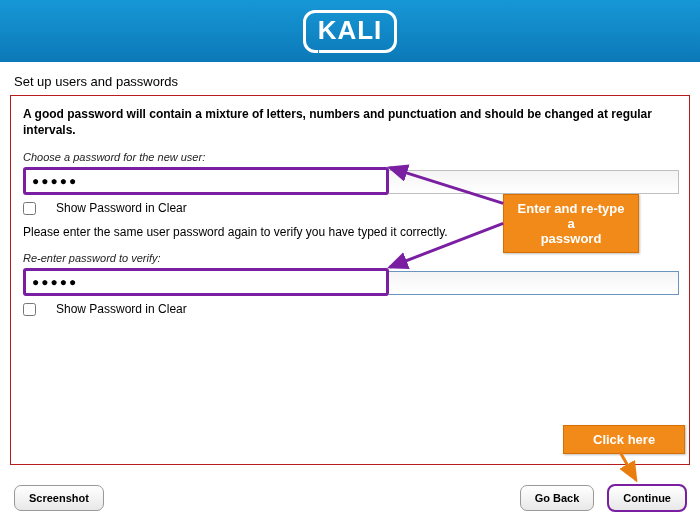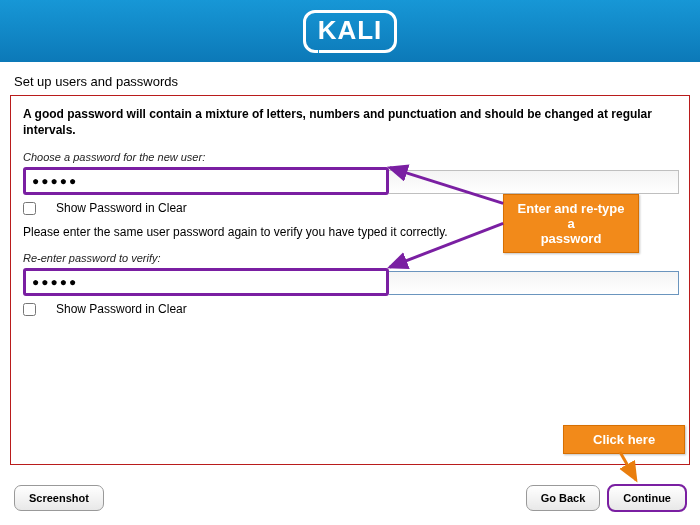--- a/index.html
+++ b/index.html
@@ -50,21 +50,21 @@
       color:#fff; text-align:center; font-weight:bold;
       box-shadow:1px 1px 2px rgba(0,0,0,0.25);
     }
     .callout.big { font-size:13px; padding:6px 10px; }
     .callout.small { font-size:13px; padding:6px 29px; }
     .footer-bar {
       position:absolute; left:0; right:0; bottom:0;
       padding:12px 14px 14px 14px;
       display:flex; justify-content:space-between; align-items:center;
     }
-    .footer-right { display:flex; gap:8px; align-items:center; }
+    .footer-right { display:flex; gap:14px; align-items:center; }
     button.btn {
       border:1px solid #999; border-radius:7px;
       background:linear-gradient(#ffffff,#e8e8e8);
       padding:6px 14px; font-size:11px; font-weight:bold;
       cursor:pointer; font-family:inherit;
     }
     .continue-hl { outline:2px solid #7a1fa2; outline-offset:-1px; }
     svg.arrows { position:absolute; left:0; top:0; width:100%; height:100%; pointer-events:none; }
     .remain-input{
       position:absolute; height:24px; border:1px solid #bfbfbf; border-left:none;

